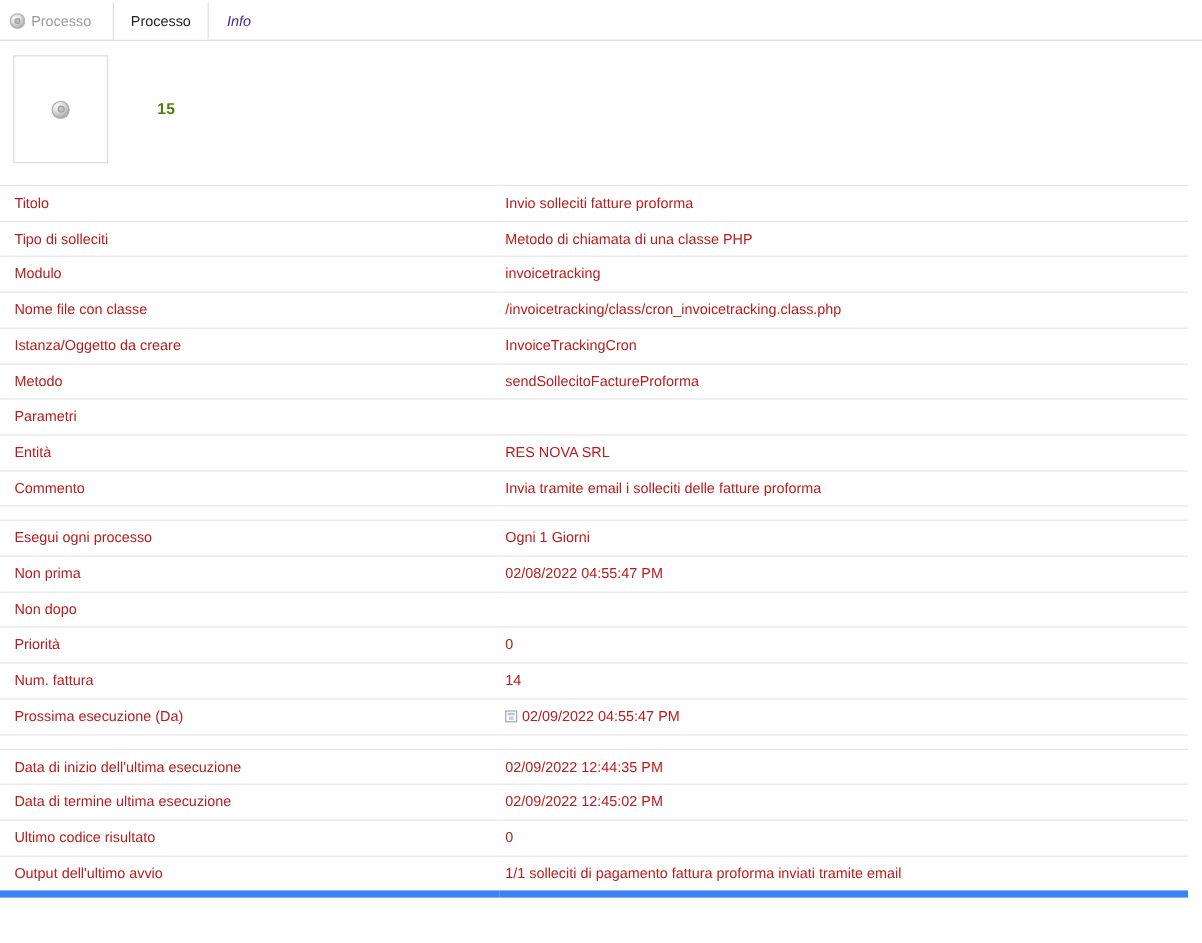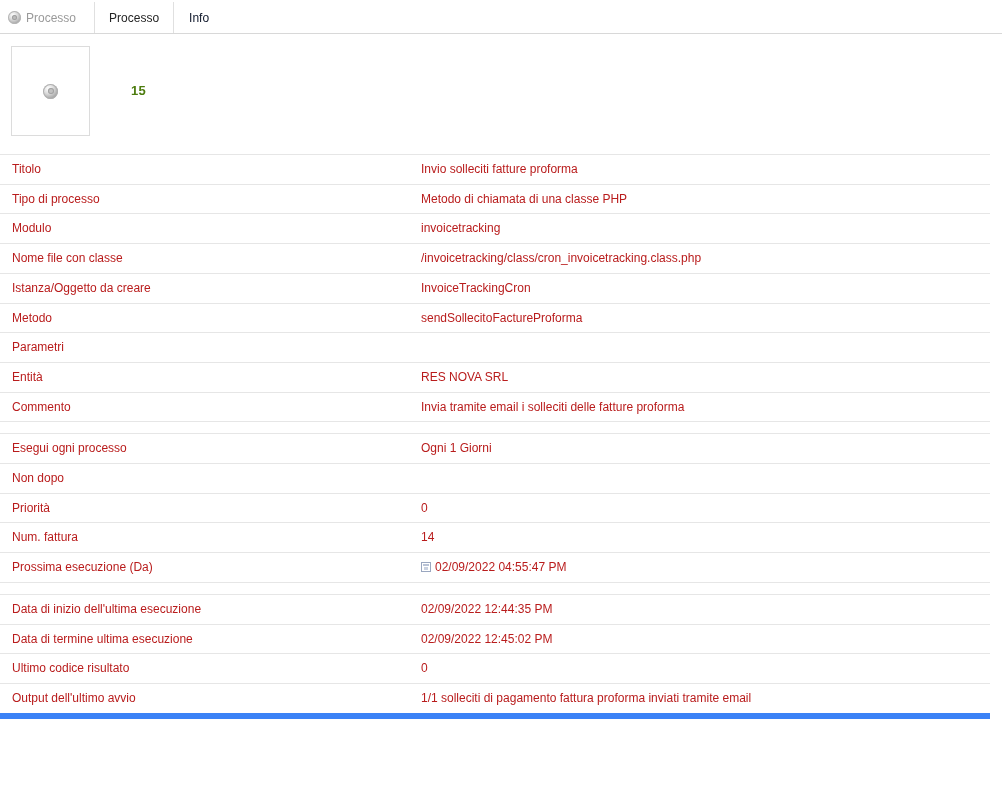--- a/index.html
+++ b/index.html
@@ -48,21 +48,21 @@
     border: none;
   }
   .tab-title .tab-label { color: #9a9a9a; }
   .tab-active {
     background: #ffffff;
     border-left: 1px solid #e0e0e0;
     border-right: 1px solid #e0e0e0;
     color: #242424;
   }
   .tab-active .tab-label { color: #242424; }
-  .tab-link .tab-label { color: #0f172a; }
+  .tab-link .tab-label { color: #4c1d95; font-style: italic; }
 
   .obj-icon {
     display: inline-block;
     width: 13px;
     height: 13px;
     border-radius: 50%;
     margin-right: 5px;
     flex: 0 0 auto;
     background: radial-gradient(circle at 38% 32%, #ffffff 0%, #d9d9d9 38%, #a9a9a9 72%, #8d8d8d 100%);
     box-shadow: inset 0 0 0 1px #b5b5b5;
@@ -215,21 +215,21 @@
 </div>
 
 <table class="detail-table">
   <tbody>
 
     <tr class="row first-row">
       <td class="label">Titolo</td>
       <td class="value">Invio solleciti fatture proforma</td>
     </tr>
     <tr class="row">
-      <td class="label">Tipo di processo</td>
+      <td class="label">Tipo di solleciti</td>
       <td class="value">Metodo di chiamata di una classe PHP</td>
     </tr>
     <tr class="row">
       <td class="label">Modulo</td>
       <td class="value">invoicetracking</td>
     </tr>
     <tr class="row">
       <td class="label">Nome file con classe</td>
       <td class="value">/invoicetracking/class/cron_invoicetracking.class.php</td>
     </tr>
@@ -254,20 +254,24 @@
       <td class="value">Invia tramite email i solleciti delle fatture proforma</td>
     </tr>
 
     <tr class="gap">
       <td colspan="2"></td>
     </tr>
 
     <tr class="row">
       <td class="label">Esegui ogni processo</td>
       <td class="value">Ogni 1 Giorni</td>
+    </tr>
+    <tr class="row">
+      <td class="label">Non prima</td>
+      <td class="value">02/08/2022 04:55:47 PM</td>
     </tr>
     <tr class="row">
       <td class="label">Non dopo</td>
       <td class="value"></td>
     </tr>
     <tr class="row">
       <td class="label">Priorità</td>
       <td class="value">0</td>
     </tr>
     <tr class="row">

